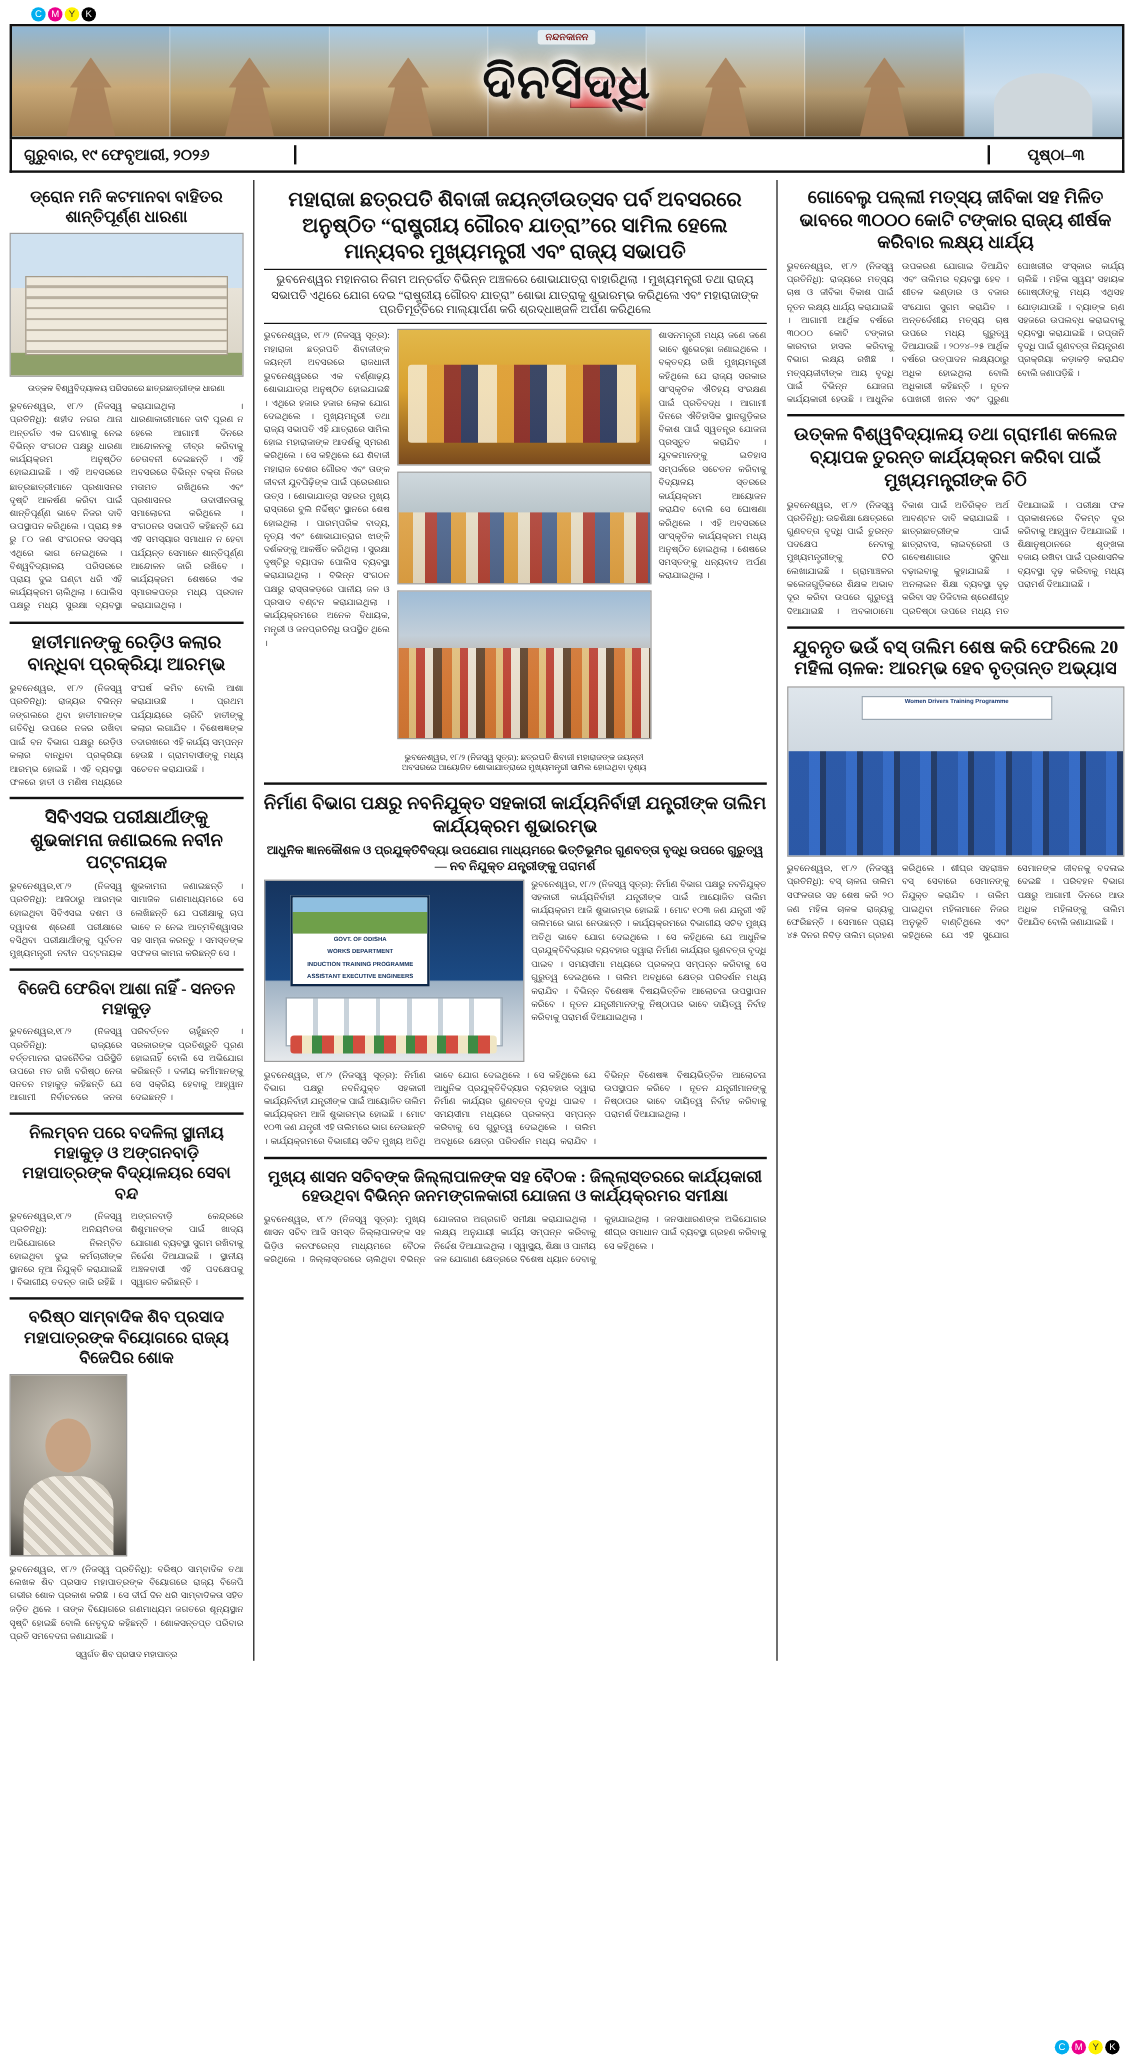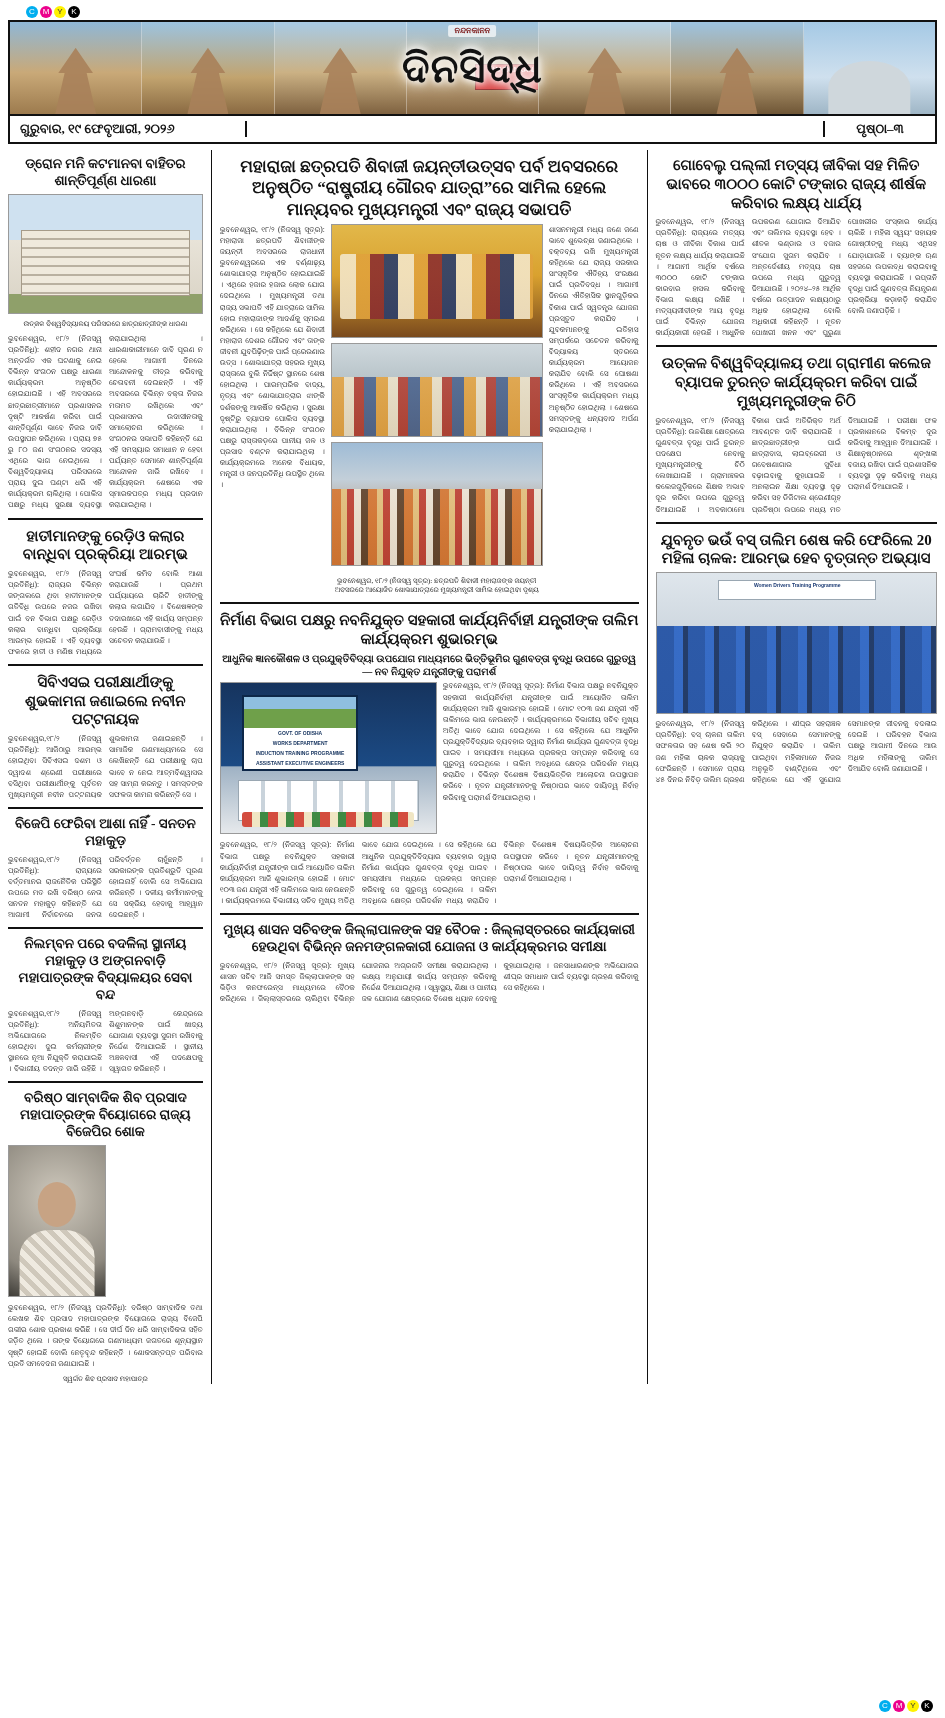--- a/index.html
+++ b/index.html
@@ -34,21 +34,21 @@
      padding:1px 6px;border-radius:2px;color:#7a1414;font-weight:bold;}
   .mh-shop{position:absolute;left:52%;top:46%;width:80px;height:24px;background:#d93b3b;color:#fff;font-size:7px;
      text-align:center;line-height:10px;border:1px solid #8c1f1f;z-index:3;}
 
   .dateline{display:flex;align-items:center;border:2px solid #111;border-top:none;height:26px;font-family:"Liberation Serif",serif;}
   .dl-left{padding:0 10px;font-size:13px;font-weight:bold;border-right:2px solid #111;min-width:215px;}
   .dl-mid{flex:1;}
   .dl-right{padding:0 10px;font-size:13px;font-weight:bold;border-left:2px solid #111;min-width:90px;text-align:center;}
 
   
-  .content{display:flex;gap:8px;margin-top:6px;}
+  .content{display:flex;gap:8px;margin-top:6px;justify-content:flex-end;}
   .col{box-sizing:border-box;}
   .col-1{width:200px;}
   .col-2{width:430px;}
   .col-3{width:289px;}
   .vr{width:1px;background:#111;}
 
   h2.head{font-family:"Liberation Serif",serif;font-weight:bold;text-align:center;line-height:1.25;margin:6px 0 4px;}
   .h-sm{font-size:13.5px;}
   .h-md{font-size:15px;}
   .h-lg{font-size:17px;}
@@ -186,20 +186,21 @@
         </div>
         <div class="body-txt" style="flex:1">ଭୁବନେଶ୍ୱର, ୧୮/୨ (ନିଜସ୍ୱ ପ୍ରତିନିଧି): ବରିଷ୍ଠ ସାମ୍ବାଦିକ ତଥା ଲେଖକ ଶିବ ପ୍ରସାଦ ମହାପାତ୍ରଙ୍କ ବିୟୋଗରେ ରାଜ୍ୟ ବିଜେପି ଗଭୀର ଶୋକ ପ୍ରକାଶ କରିଛି । ସେ ଦୀର୍ଘ ଦିନ ଧରି ସାମ୍ବାଦିକତା ସହିତ ଜଡ଼ିତ ଥିଲେ । ତାଙ୍କ ବିୟୋଗରେ ଗଣମାଧ୍ୟମ ଜଗତରେ ଶୂନ୍ୟସ୍ଥାନ ସୃଷ୍ଟି ହୋଇଛି ବୋଲି ନେତୃବୃନ୍ଦ କହିଛନ୍ତି । ଶୋକସନ୍ତପ୍ତ ପରିବାର ପ୍ରତି ସମବେଦନା ଜଣାଯାଇଛି ।</div>
       </div>
       <div class="ph-cap">ସ୍ୱର୍ଗତ ଶିବ ପ୍ରସାଦ ମହାପାତ୍ର</div>
     </div>
 
     <div class="vr"></div>
 
     <div class="col col-2">
       <h2 class="head h-lg">ମହାରାଜା ଛତ୍ରପତି ଶିବାଜୀ ଜୟନ୍ତୀଉତ୍ସବ ପର୍ବ ଅବସରରେ ଅନୁଷ୍ଠିତ “ରାଷ୍ଟ୍ରୀୟ ଗୌରବ ଯାତ୍ରା”ରେ ସାମିଲ ହେଲେ ମାନ୍ୟବର ମୁଖ୍ୟମନ୍ତ୍ରୀ ଏବଂ ରାଜ୍ୟ ସଭାପତି</h2>
+      <div class="subhead">ଭୁବନେଶ୍ୱର ମହାନଗର ନିଗମ ଅନ୍ତର୍ଗତ ବିଭିନ୍ନ ଅଞ୍ଚଳରେ ଶୋଭାଯାତ୍ରା ବାହାରିଥିଲା । ମୁଖ୍ୟମନ୍ତ୍ରୀ ତଥା ରାଜ୍ୟ ସଭାପତି ଏଥିରେ ଯୋଗ ଦେଇ “ରାଷ୍ଟ୍ରୀୟ ଗୌରବ ଯାତ୍ରା” ଶୋଭା ଯାତ୍ରାକୁ ଶୁଭାରମ୍ଭ କରିଥିଲେ ଏବଂ ମହାରାଜାଙ୍କ ପ୍ରତିମୂର୍ତ୍ତିରେ ମାଲ୍ୟାର୍ପଣ କରି ଶ୍ରଦ୍ଧାଞ୍ଜଳି ଅର୍ପଣ କରିଥିଲେ</div>
 
       <div style="display:flex;gap:6px;">
         <div class="body-txt" style="width:105px">ଭୁବନେଶ୍ୱର, ୧୮/୨ (ନିଜସ୍ୱ ସୂତ୍ର): ମହାରାଜା ଛତ୍ରପତି ଶିବାଜୀଙ୍କ ଜୟନ୍ତୀ ଅବସରରେ ରାଜଧାନୀ ଭୁବନେଶ୍ୱରରେ ଏକ ବର୍ଣ୍ଣାଢ଼୍ୟ ଶୋଭାଯାତ୍ରା ଅନୁଷ୍ଠିତ ହୋଇଯାଇଛି । ଏଥିରେ ହଜାର ହଜାର ଲୋକ ଯୋଗ ଦେଇଥିଲେ । ମୁଖ୍ୟମନ୍ତ୍ରୀ ତଥା ରାଜ୍ୟ ସଭାପତି ଏହି ଯାତ୍ରାରେ ସାମିଲ ହୋଇ ମହାରାଜାଙ୍କ ଆଦର୍ଶକୁ ସ୍ମରଣ କରିଥିଲେ । ସେ କହିଥିଲେ ଯେ ଶିବାଜୀ ମହାରାଜ ଦେଶର ଗୌରବ ଏବଂ ତାଙ୍କ ଜୀବନୀ ଯୁବପିଢ଼ିଙ୍କ ପାଇଁ ପ୍ରେରଣାର ଉତ୍ସ । ଶୋଭାଯାତ୍ରା ସହରର ମୁଖ୍ୟ ରାସ୍ତାରେ ବୁଲି ନିର୍ଦ୍ଦିଷ୍ଟ ସ୍ଥାନରେ ଶେଷ ହୋଇଥିଲା । ପାରମ୍ପରିକ ବାଦ୍ୟ, ନୃତ୍ୟ ଏବଂ ଶୋଭାଯାତ୍ରାର ଝାଙ୍କି ଦର୍ଶକଙ୍କୁ ଆକର୍ଷିତ କରିଥିଲା । ସୁରକ୍ଷା ଦୃଷ୍ଟିରୁ ବ୍ୟାପକ ପୋଲିସ ବ୍ୟବସ୍ଥା କରାଯାଇଥିଲା । ବିଭିନ୍ନ ସଂଗଠନ ପକ୍ଷରୁ ରାସ୍ତାକଡ଼ରେ ପାନୀୟ ଜଳ ଓ ପ୍ରସାଦ ବଣ୍ଟନ କରାଯାଇଥିଲା । କାର୍ଯ୍ୟକ୍ରମରେ ଅନେକ ବିଧାୟକ, ମନ୍ତ୍ରୀ ଓ ଜନପ୍ରତିନିଧି ଉପସ୍ଥିତ ଥିଲେ ।</div>
         <div class="photo-col" style="width:212px">
           <div class="photo stage" style="height:112px"></div>
           <div class="photo garland" style="height:92px"></div>
           <div class="photo crowd" style="height:122px"></div>
           <div class="ph-cap">ଭୁବନେଶ୍ୱର, ୧୮/୨ (ନିଜସ୍ୱ ସୂତ୍ର): ଛତ୍ରପତି ଶିବାଜୀ ମହାରାଜଙ୍କ ଜୟନ୍ତୀ ଅବସରରେ ଆୟୋଜିତ ଶୋଭାଯାତ୍ରାରେ ମୁଖ୍ୟମନ୍ତ୍ରୀ ସାମିଲ ହୋଇଥିବା ଦୃଶ୍ୟ</div>
         </div>
         <div class="body-txt" style="flex:1">ଶାସନମନ୍ତ୍ରୀ ମଧ୍ୟ ଜଣେ ଜଣେ ଭାବେ ଶୁଭେଚ୍ଛା ଜଣାଇଥିଲେ । ବକ୍ତବ୍ୟ ରଖି ମୁଖ୍ୟମନ୍ତ୍ରୀ କହିଥିଲେ ଯେ ରାଜ୍ୟ ସରକାର ସାଂସ୍କୃତିକ ଐତିହ୍ୟ ସଂରକ୍ଷଣ ପାଇଁ ପ୍ରତିବଦ୍ଧ । ଆଗାମୀ ଦିନରେ ଐତିହାସିକ ସ୍ଥାନଗୁଡ଼ିକର ବିକାଶ ପାଇଁ ସ୍ୱତନ୍ତ୍ର ଯୋଜନା ପ୍ରସ୍ତୁତ କରାଯିବ । ଯୁବକମାନଙ୍କୁ ଇତିହାସ ସମ୍ପର୍କରେ ସଚେତନ କରିବାକୁ ବିଦ୍ୟାଳୟ ସ୍ତରରେ କାର୍ଯ୍ୟକ୍ରମ ଆୟୋଜନ କରାଯିବ ବୋଲି ସେ ଘୋଷଣା କରିଥିଲେ । ଏହି ଅବସରରେ ସାଂସ୍କୃତିକ କାର୍ଯ୍ୟକ୍ରମ ମଧ୍ୟ ଅନୁଷ୍ଠିତ ହୋଇଥିଲା । ଶେଷରେ ସମସ୍ତଙ୍କୁ ଧନ୍ୟବାଦ ଅର୍ପଣ କରାଯାଇଥିଲା ।</div>

